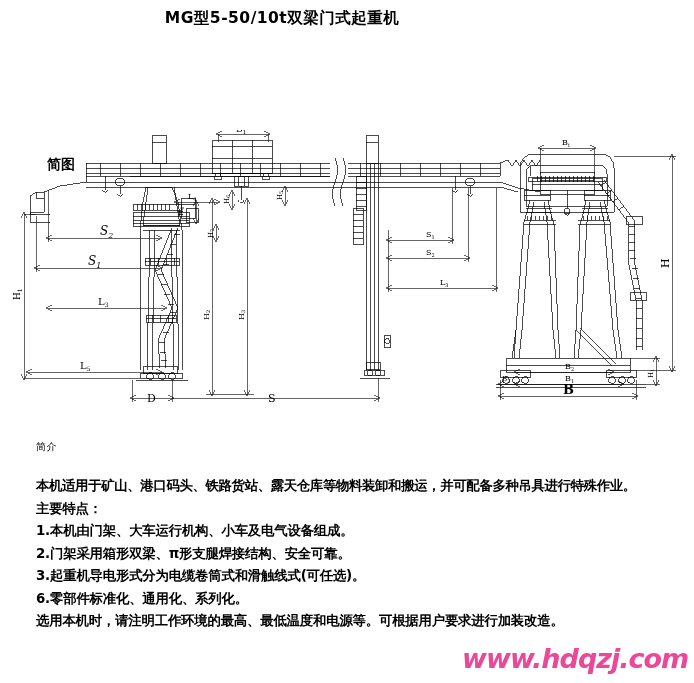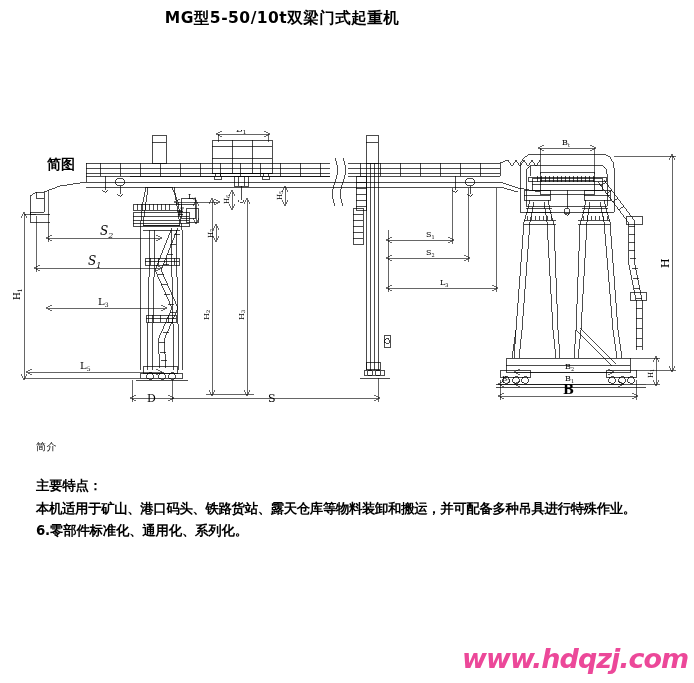--- a/index.html
+++ b/index.html
@@ -536,18 +536,22 @@
     <text class="dim" x="565" y="251" font-size="8">B<tspan font-size="5" dy="2">1</tspan></text>
     <text class="dim" x="565" y="239" font-size="8">B<tspan font-size="5" dy="2">2</tspan></text>
     <text class="dim" x="502" y="251" font-size="7">B<tspan font-size="5" dy="2">3</tspan></text>
     <text class="dim" x="562" y="15" font-size="8">B<tspan font-size="5" dy="2">t</tspan></text>
   </g>
 </svg>
 </div>
 
 <div id="intro-section">
   <div id="intro-heading">简介</div>
+  <div class="intro-line wide">本机适用于矿山、港口码头、铁路货站、露天仓库等物料装卸和搬运，并可配备多种吊具进行特殊作业。</div>
   <div class="intro-line">主要特点：</div>
-  <div class="intro-line wide">本机适用于矿山、港口码头、铁路货站、露天仓库等物料装卸和搬运，并可配备多种吊具进行特殊作业。</div>
+  <div class="intro-line">1.本机由门架、大车运行机构、小车及电气设备组成。</div>
+  <div class="intro-line">2.门架采用箱形双梁、π形支腿焊接结构、安全可靠。</div>
+  <div class="intro-line">3.起重机导电形式分为电缆卷筒式和滑触线式(可任选)。</div>
   <div class="intro-line">6.零部件标准化、通用化、系列化。</div>
+  <div class="intro-line">选用本机时，请注明工作环境的最高、最低温度和电源等。可根据用户要求进行加装改造。</div>
 </div>
 
 <div id="watermark">www.hdqzj.com</div>
 
 </body></html>

